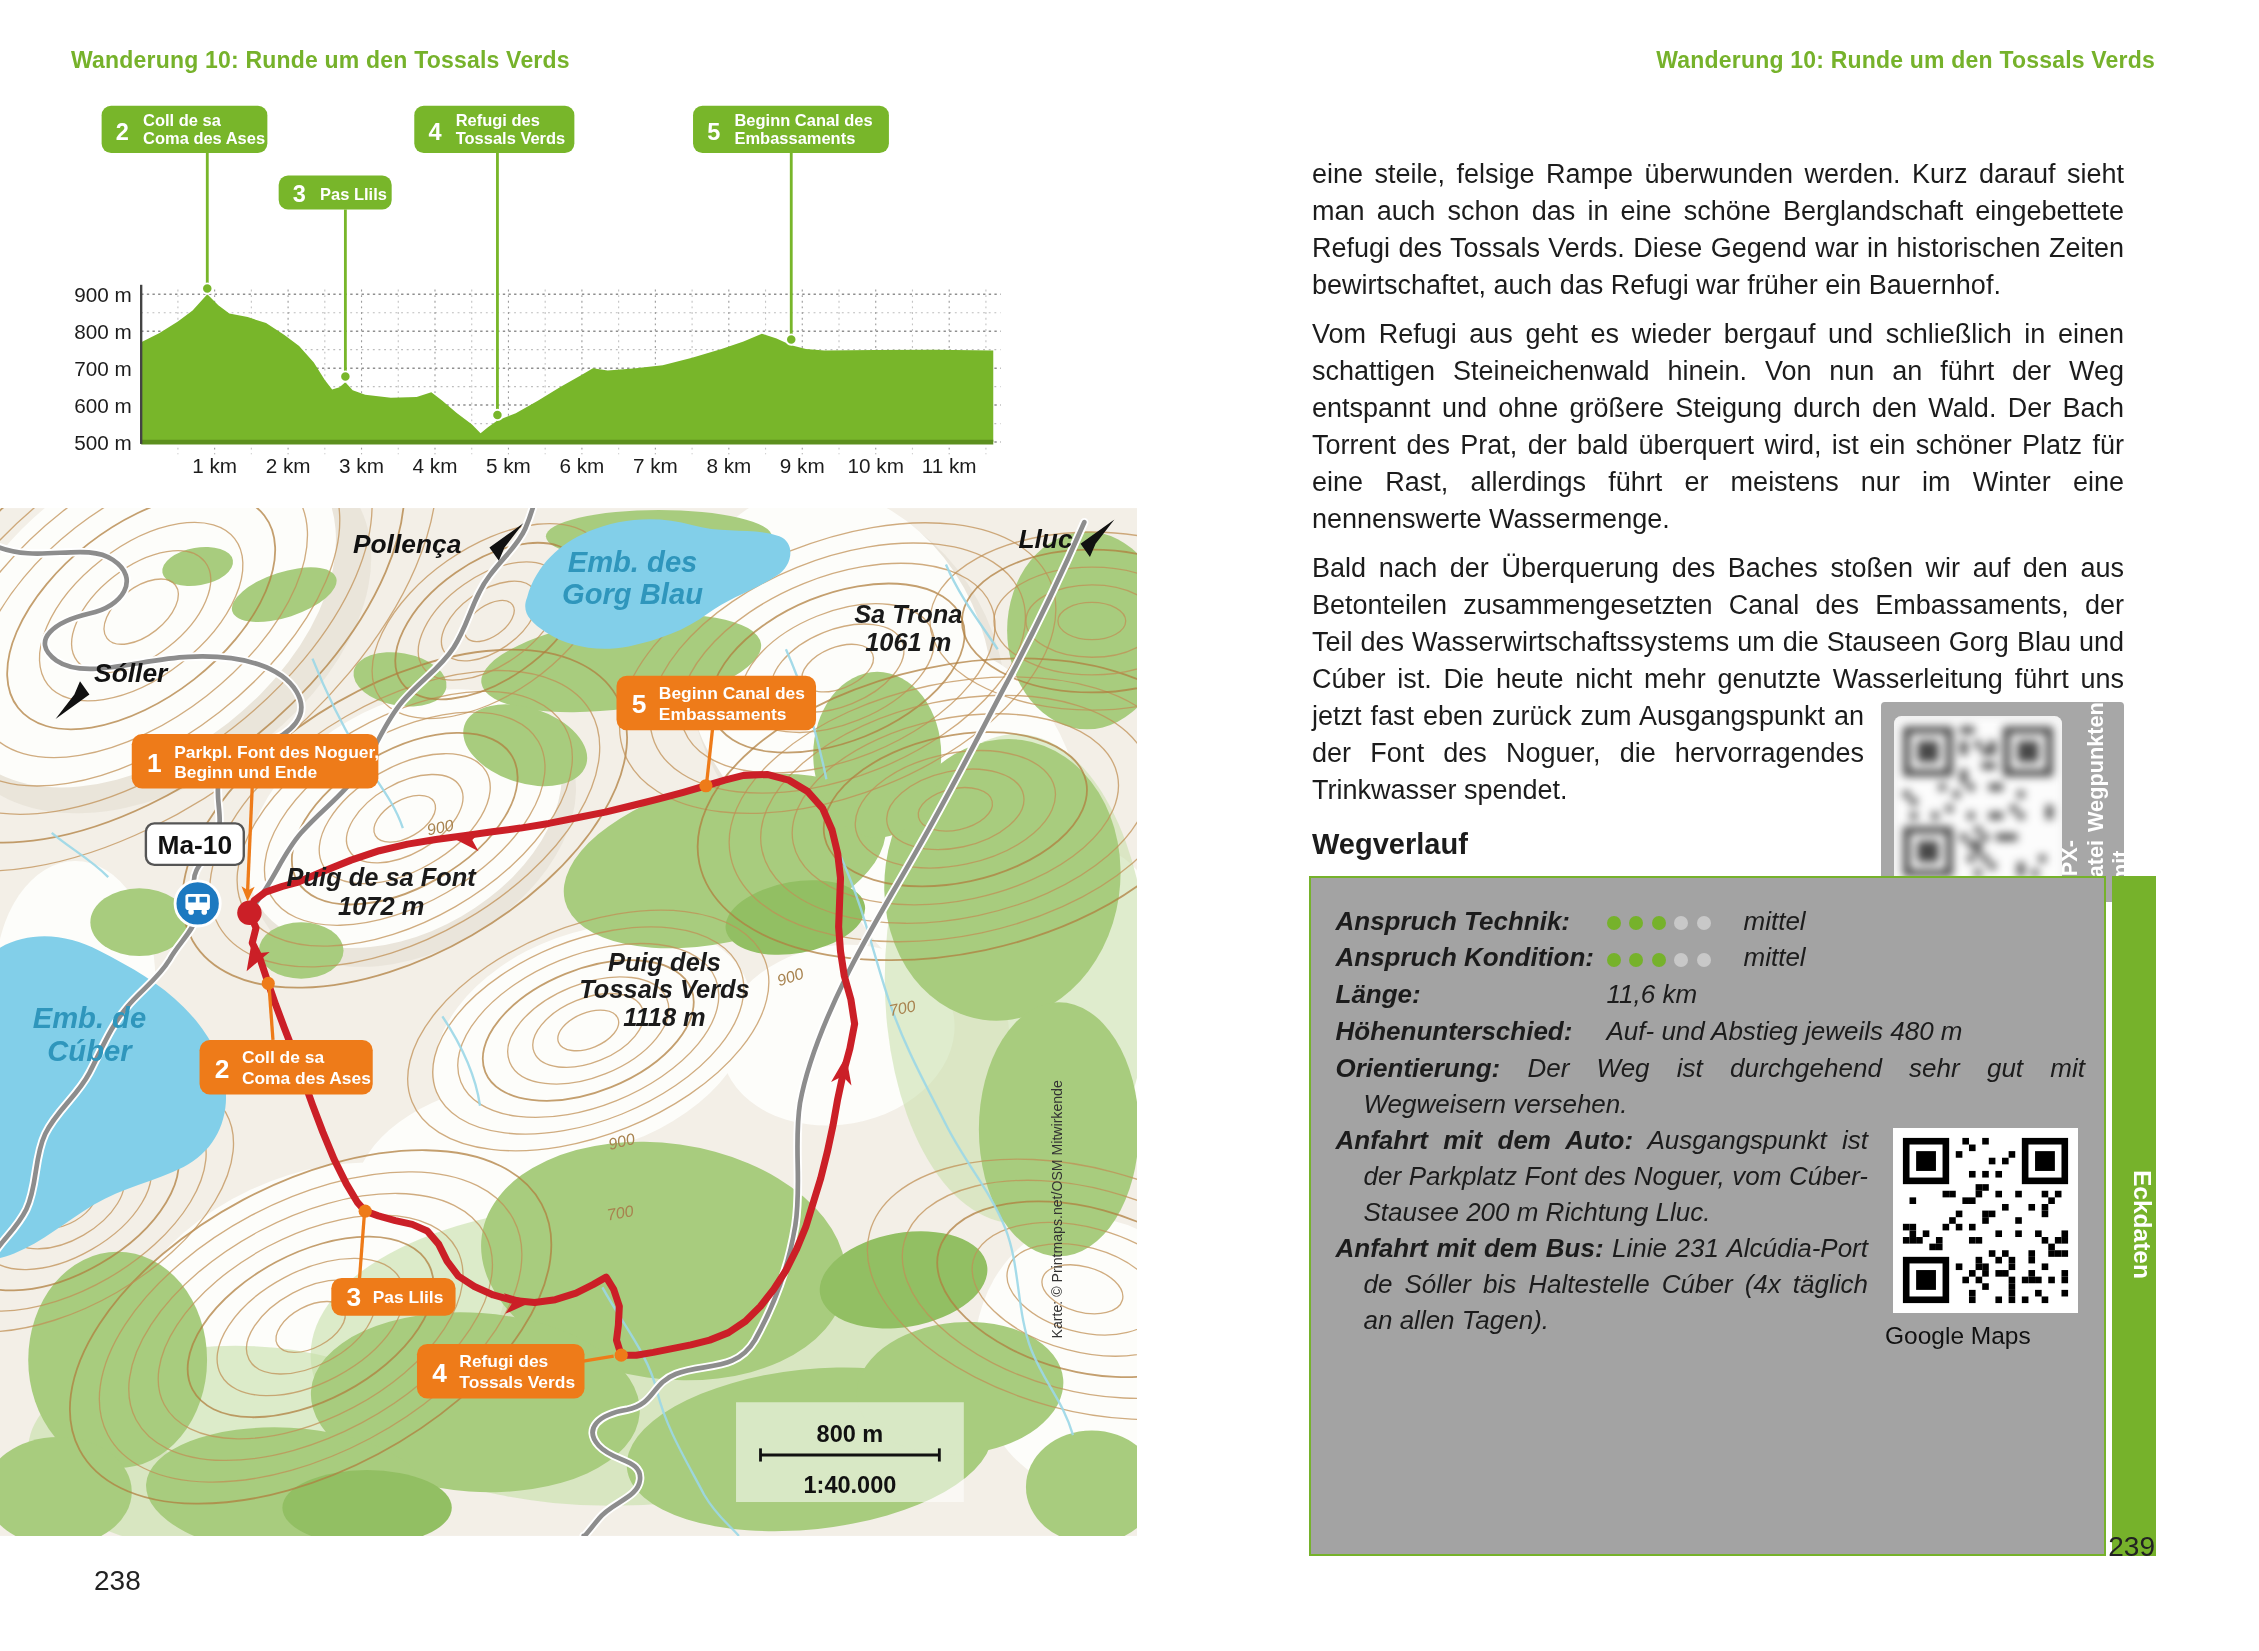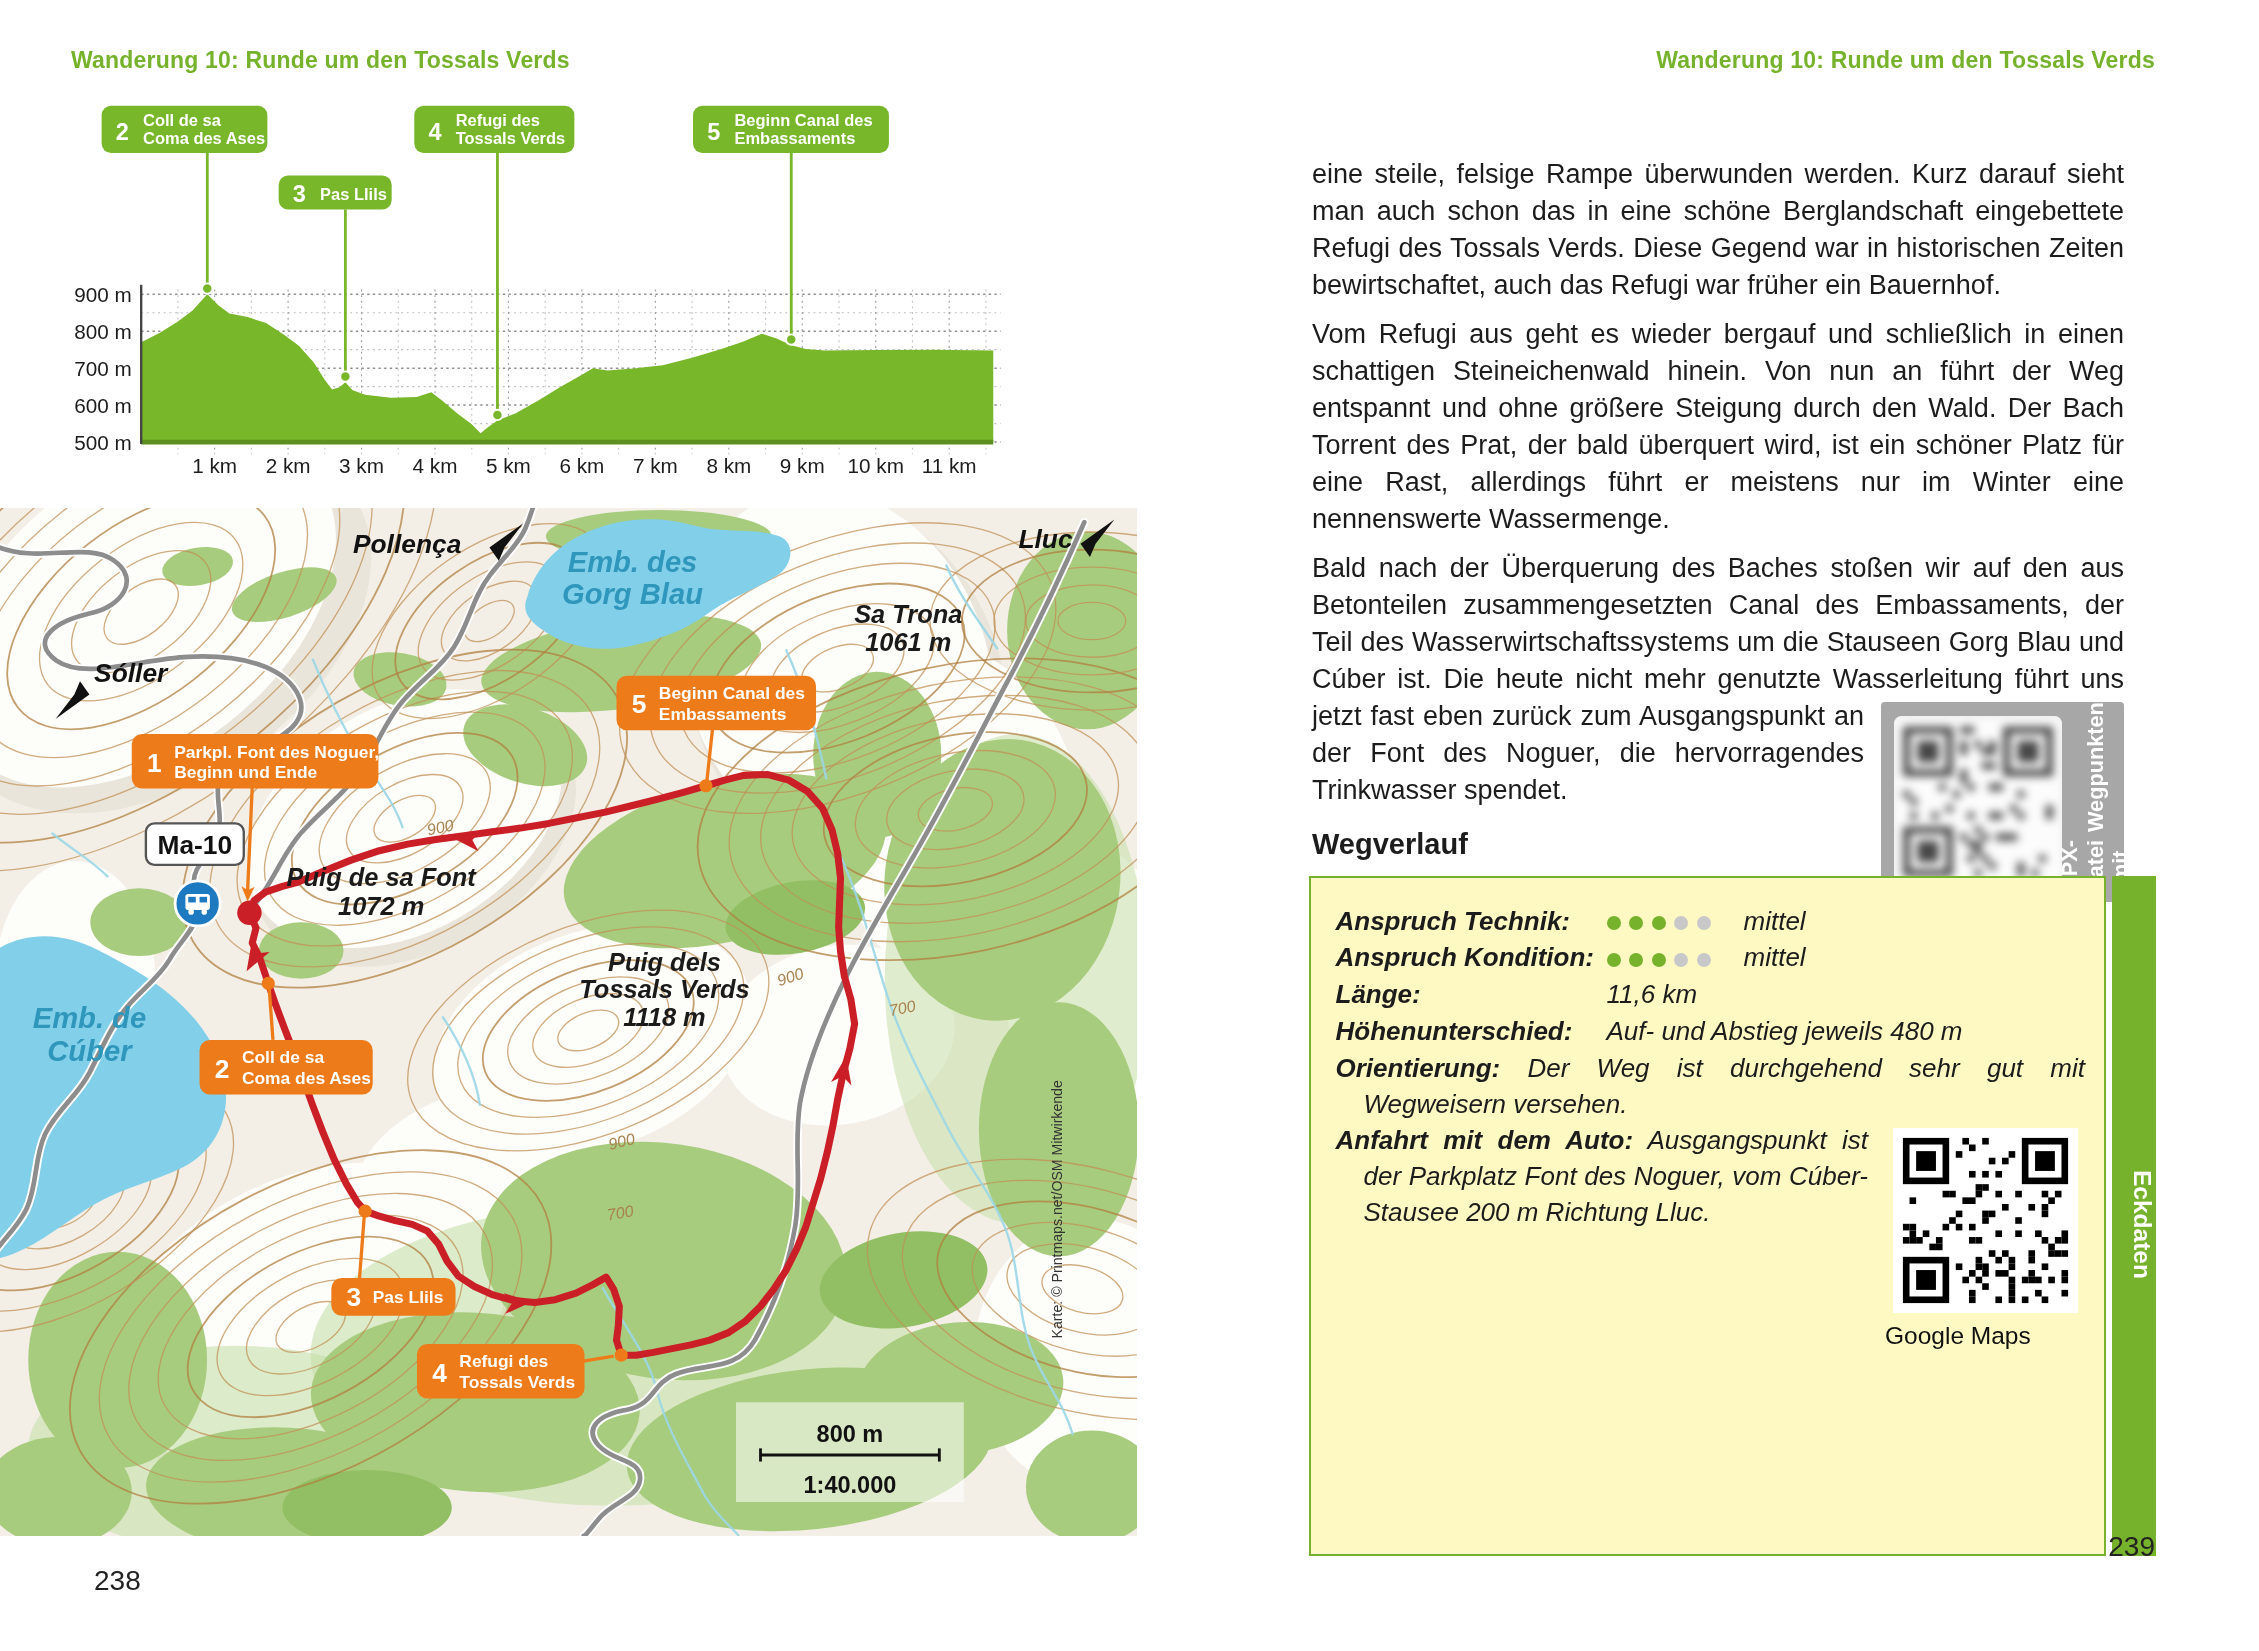--- a/index.html
+++ b/index.html
@@ -15,21 +15,21 @@
   .body-col p{margin:0 0 12.2px 0;}
   .gpx-float{float:right;width:243px;height:200px;margin:3.8px 0 5.6px 17px;position:relative;background:#a7a7a7;border-radius:3.8px;}
   .qr-blur{position:absolute;left:13px;top:14px;width:168px;height:171px;background:#ececec;border-radius:7.5px;overflow:hidden;}
   .qr-blur svg{width:100%;height:100%;filter:blur(4.2px);opacity:.85;}
   .gpx-tab{position:absolute;right:1.9px;top:0;height:100%;width:53px;display:flex;align-items:center;justify-content:center;
            writing-mode:vertical-rl;transform:rotate(180deg);color:#fff;font-weight:bold;font-size:21.7px;line-height:25.4px;text-align:center;}
   .wegv-h{font-size:29px;font-weight:bold;margin:17px 0 9.4px 0;text-align:left;}
   .badge-1{display:inline-flex;width:32px;height:32px;border-radius:50%;background:#ee7b19;color:#fff;font-weight:bold;
            font-size:21px;align-items:center;justify-content:center;vertical-align:-6.6px;}
   
-  .eck-box{left:1309px;top:876px;width:797px;height:680px;border:2.8px solid #76b22b;background:#fef9c3;box-sizing:border-box;
+  .eck-box{left:1309px;top:876px;width:797px;height:680px;border:2.8px solid #76b22b;background:#a3a3a3;box-sizing:border-box;
            padding:24.5px 19px 13px 24.5px;font-size:26px;line-height:36px;font-style:italic;text-align:justify;}
   .eck-row{display:flex;margin-bottom:0.9px;}
   .eck-label{font-weight:bold;width:271px;flex:0 0 271px;}
   .eck-plabel{font-weight:bold;}
   .eck-p{margin:0;padding-left:28px;text-indent:-28px;}
   .dot{display:inline-block;width:14px;height:14px;border-radius:50%;margin-right:8.5px;vertical-align:-0.9px;}
   .eck-dots{margin-right:24.5px;white-space:nowrap;}
   .eck-tab{left:2112px;top:876px;width:44px;height:680px;background:#76b22b;writing-mode:vertical-rl;color:#fff;
            font-weight:bold;font-size:24.5px;padding-top:17px;box-sizing:border-box;text-align:left;display:flex;justify-content:center;}
   .maps-float{float:right;width:200px;height:237px;margin:5.6px 0 0 17px;font-style:normal;text-align:left;}
@@ -601,17 +601,18 @@
           <rect x="76" y="4" width="20" height="20" fill="#fff"></rect>
           <rect x="80" y="8" width="12" height="12" fill="#000"></rect>
           <rect x="0" y="72" width="28" height="28"></rect>
           <rect x="4" y="76" width="20" height="20" fill="#fff"></rect>
           <rect x="8" y="80" width="12" height="12" fill="#000"></rect>
         </g>
       </svg>
       <div class="maps-cap">Google Maps</div>
     </div>
     <p class="eck-p"><span class="eck-plabel">Anfahrt mit dem Auto:</span> Ausgangspunkt ist der Parkplatz Font des Noguer, vom Cúber-Stausee 200 m Richtung Lluc.</p>
+    <p class="eck-p"><span class="eck-plabel">Anfahrt mit dem Bus:</span> Linie 231 Alcúdia-Port de Sóller bis Haltestelle Cúber (4x täglich an allen Tagen).</p>
   </div>
 <div class="abs eck-tab">Eckdaten</div>
 
 <div class="abs pagenum" style="right:105px;top:1531px;">239</div>
 
 
 </body></html>

